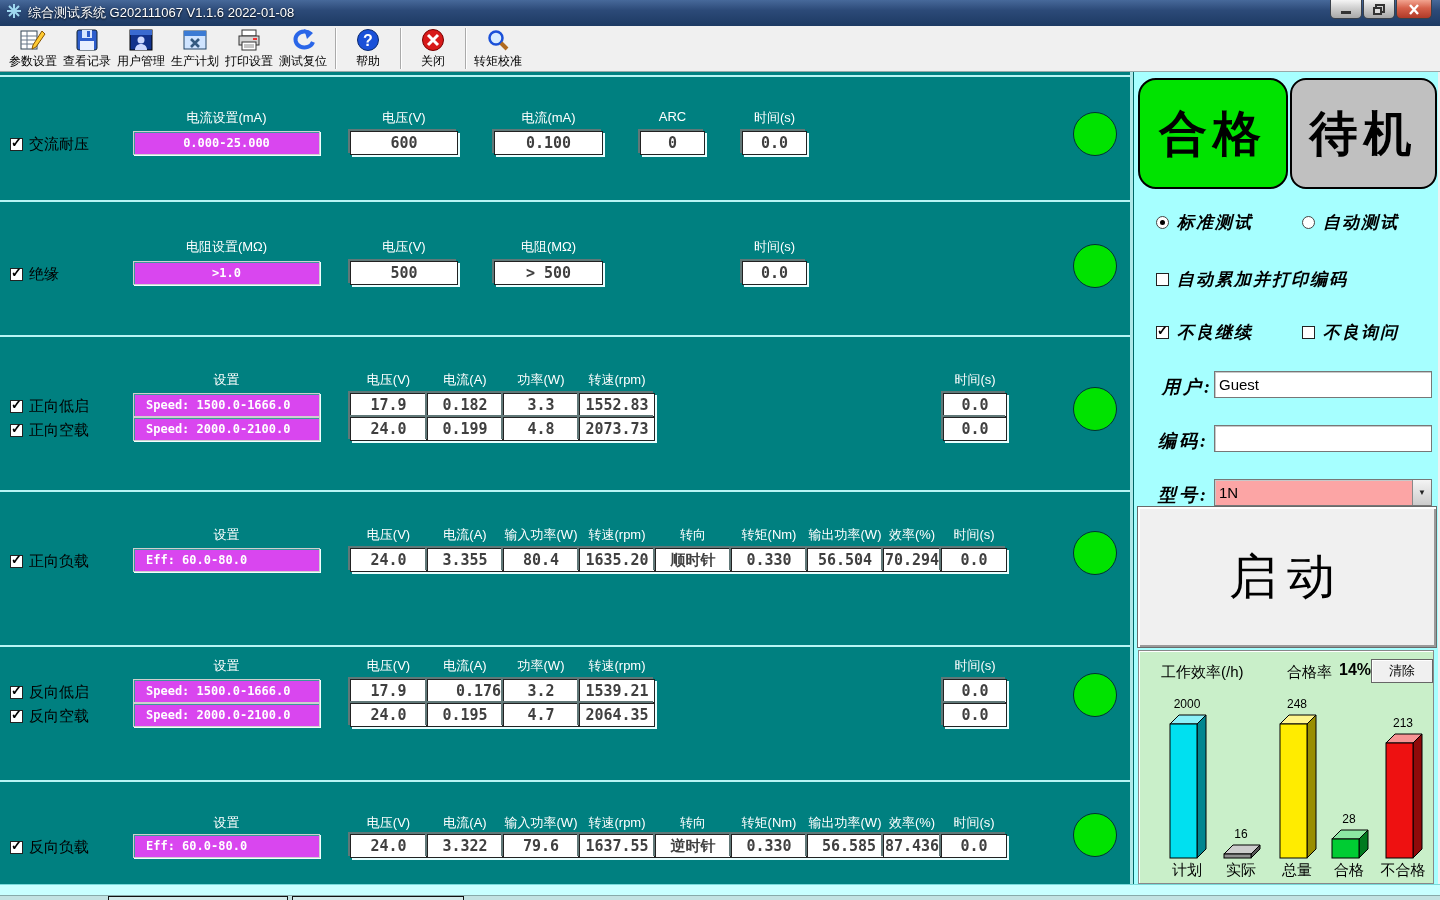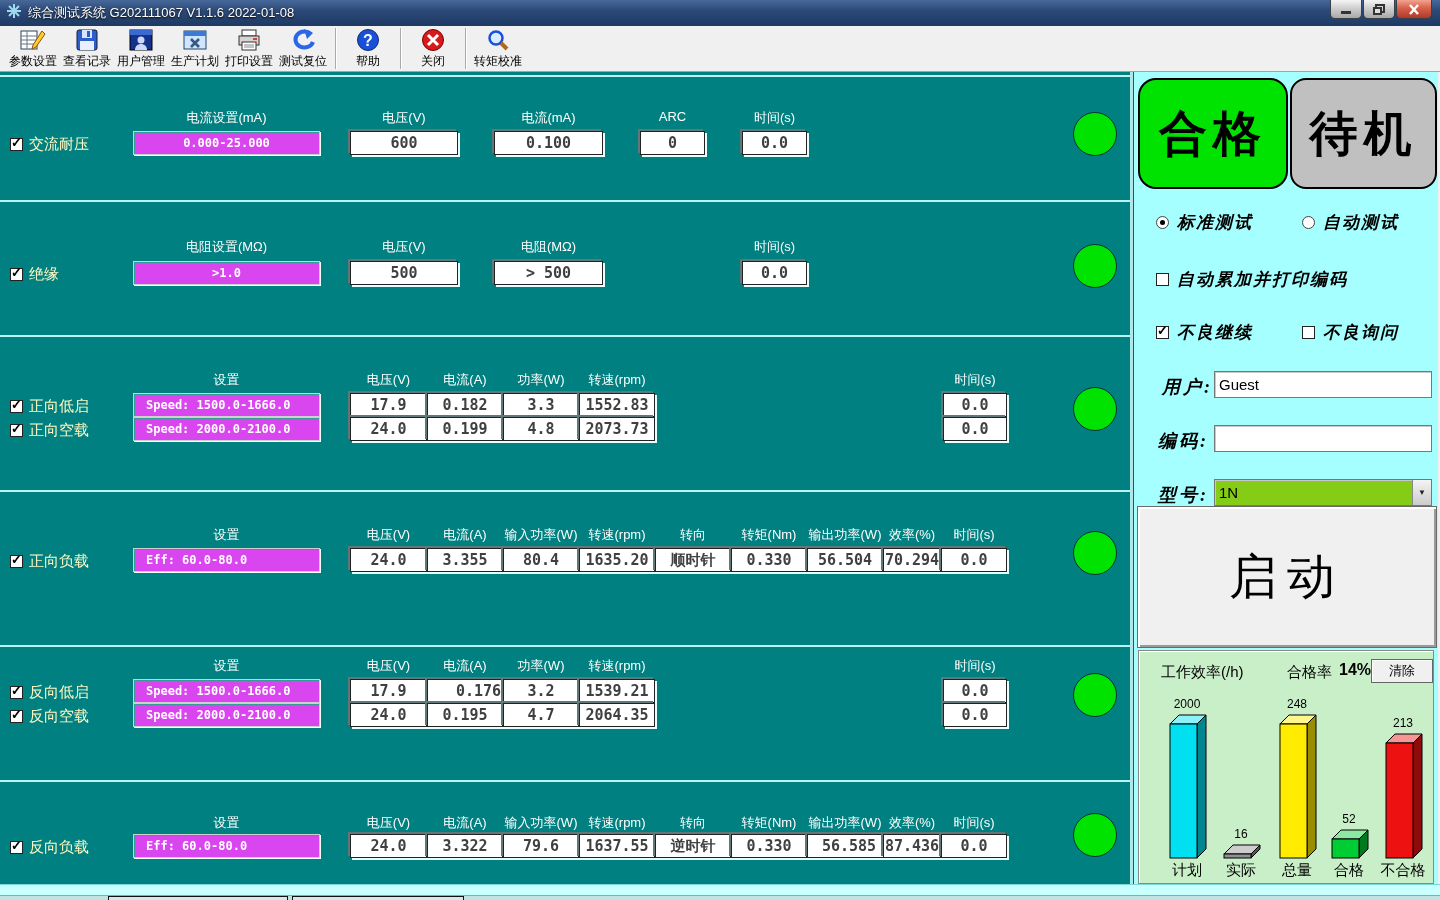--- a/index.html
+++ b/index.html
@@ -32,35 +32,35 @@
     box-shadow:-2px -2px 0 #607878, 2px 2px 0 #e8ffff;display:flex;align-items:center;justify-content:center;
     font-family:"DejaVu Sans Mono",monospace;font-weight:bold;font-size:15px;color:#404040;white-space:nowrap;}
   .sbox{position:absolute;height:24px;background:#d946ef;border:1px solid #cfcfcf;box-sizing:border-box;
     box-shadow:1px 1px 0 #f0ffff, inset 1px 1px 0 #3a9a9a;display:flex;align-items:center;
     font-family:"DejaVu Sans Mono",monospace;font-weight:bold;font-size:12px;color:#fff;white-space:nowrap;}
   .sbox.center{justify-content:center;}
   .sbox.left{padding-left:12px;}
   .rowchk{position:absolute;display:flex;align-items:center;}
   .cbx{width:13px;height:13px;background:#fff;border:1px solid #222;box-sizing:border-box;position:relative;flex:none;}
   .cbx .mark{position:absolute;left:0px;top:-3px;font-size:13px;font-weight:bold;color:#000;line-height:13px;}
-  .rowchk .rlabel{color:#fef9c3;font-size:15px;margin-left:6px;white-space:nowrap;}
+  .rowchk .rlabel{color:#000000;font-size:15px;margin-left:6px;white-space:nowrap;}
   .light{position:absolute;width:42px;height:42px;border-radius:50%;border:1px solid #033;}
 
   
   .side{position:relative;width:304px;height:812px;background:#a6ffff;border-left:1px solid #006666;}
   .bigstate{position:absolute;border:2px solid #000;border-radius:18px;display:flex;align-items:center;justify-content:center;
     font-size:48px;font-weight:bold;color:#000;letter-spacing:6px;}
   .opt{position:absolute;display:flex;align-items:center;cursor:pointer;}
   .radio{width:13px;height:13px;border-radius:50%;background:#fff;border:1px solid #444;box-sizing:border-box;position:relative;flex:none;}
   .radio .dot{position:absolute;left:3px;top:3px;width:5px;height:5px;border-radius:50%;background:#000;}
   .opt .olabel{font-family:"Liberation Serif",serif;font-style:italic;font-weight:bold;font-size:17px;color:#000;margin-left:8px;white-space:nowrap;letter-spacing:2px;}
   .flabel{position:absolute;font-family:"Liberation Serif",serif;font-style:italic;font-weight:bold;font-size:18px;color:#000;letter-spacing:3px;}
   .field{position:absolute;height:27px;background:#fff;border:1px solid #777;box-shadow:inset 1px 1px 0 #c8c8c8;box-sizing:border-box;
     font-size:15px;font-family:"Liberation Sans",sans-serif;padding:0 4px;outline:none;}
-  .combo{position:absolute;height:27px;background:#84cc16;border:1px solid #777;box-shadow:inset 1px 1px 0 #c8c8c8;box-sizing:border-box;display:flex;}
+  .combo{position:absolute;height:27px;background:#fca5a5;border:1px solid #777;box-shadow:inset 1px 1px 0 #c8c8c8;box-sizing:border-box;display:flex;}
   .combo .cval{flex:1;font-size:15px;padding:4px 0 0 4px;}
   .combo .carrow{width:18px;background:linear-gradient(180deg,#f4f4f4,#cccccc);border-left:1px solid #888;display:flex;align-items:center;justify-content:center;font-size:8px;color:#222;cursor:pointer;}
   .startbtn{position:absolute;background:#f0f0f0;border:1px solid #6a6a6a;box-shadow:inset 2px 2px 0 #ffffff, inset -2px -2px 0 #9a9a9a;
     display:flex;align-items:center;justify-content:center;font-size:48px;color:#000;letter-spacing:10px;cursor:pointer;}
 
   
   .chartpanel{position:absolute;background:#c9efc9;border:1px solid #888;box-shadow:inset 1px 1px 0 #fff;box-sizing:border-box;}
   .chtitle{position:absolute;left:22px;top:12px;font-size:15px;color:#000;}
   .chpass{position:absolute;left:148px;top:12px;font-size:15px;color:#000;}
   .chpassval{position:absolute;left:200px;top:10px;font-size:16px;font-weight:bold;color:#000;}
@@ -445,21 +445,21 @@
               <polygon points="28,10 37,1 37,135 28,144" fill="#998e00" stroke="#000"></polygon>
               <rect x="1" y="10" width="27" height="134" fill="#ffec00" stroke="#000"></rect>
             </svg></div>
           <div class="barval" style="left: 128px; top: 46px;">248</div>
           <div class="barcat" style="left: 123px;">总量</div>
           <div class="barwrap" style="left: 192px; top: 178px;"><svg width="38" height="30">
               <polygon points="1,10 10,1 37,1 28,10" fill="#8ce8a3" stroke="#000"></polygon>
               <polygon points="28,10 37,1 37,20 28,29" fill="#007a1f" stroke="#000"></polygon>
               <rect x="1" y="10" width="27" height="19" fill="#00cc33" stroke="#000"></rect>
             </svg></div>
-          <div class="barval" style="left: 180px; top: 161px;">52</div>
+          <div class="barval" style="left: 180px; top: 161px;">28</div>
           <div class="barcat" style="left: 175px;">合格</div>
           <div class="barwrap" style="left: 246px; top: 82px;"><svg width="38" height="126">
               <polygon points="1,10 10,1 37,1 28,10" fill="#f79494" stroke="#000"></polygon>
               <polygon points="28,10 37,1 37,116 28,125" fill="#8f0a0a" stroke="#000"></polygon>
               <rect x="1" y="10" width="27" height="115" fill="#ee1111" stroke="#000"></rect>
             </svg></div>
           <div class="barval" style="left: 234px; top: 65px;">213</div>
           <div class="barcat" style="left: 229px;">不合格</div>
         </div>
     </div>

